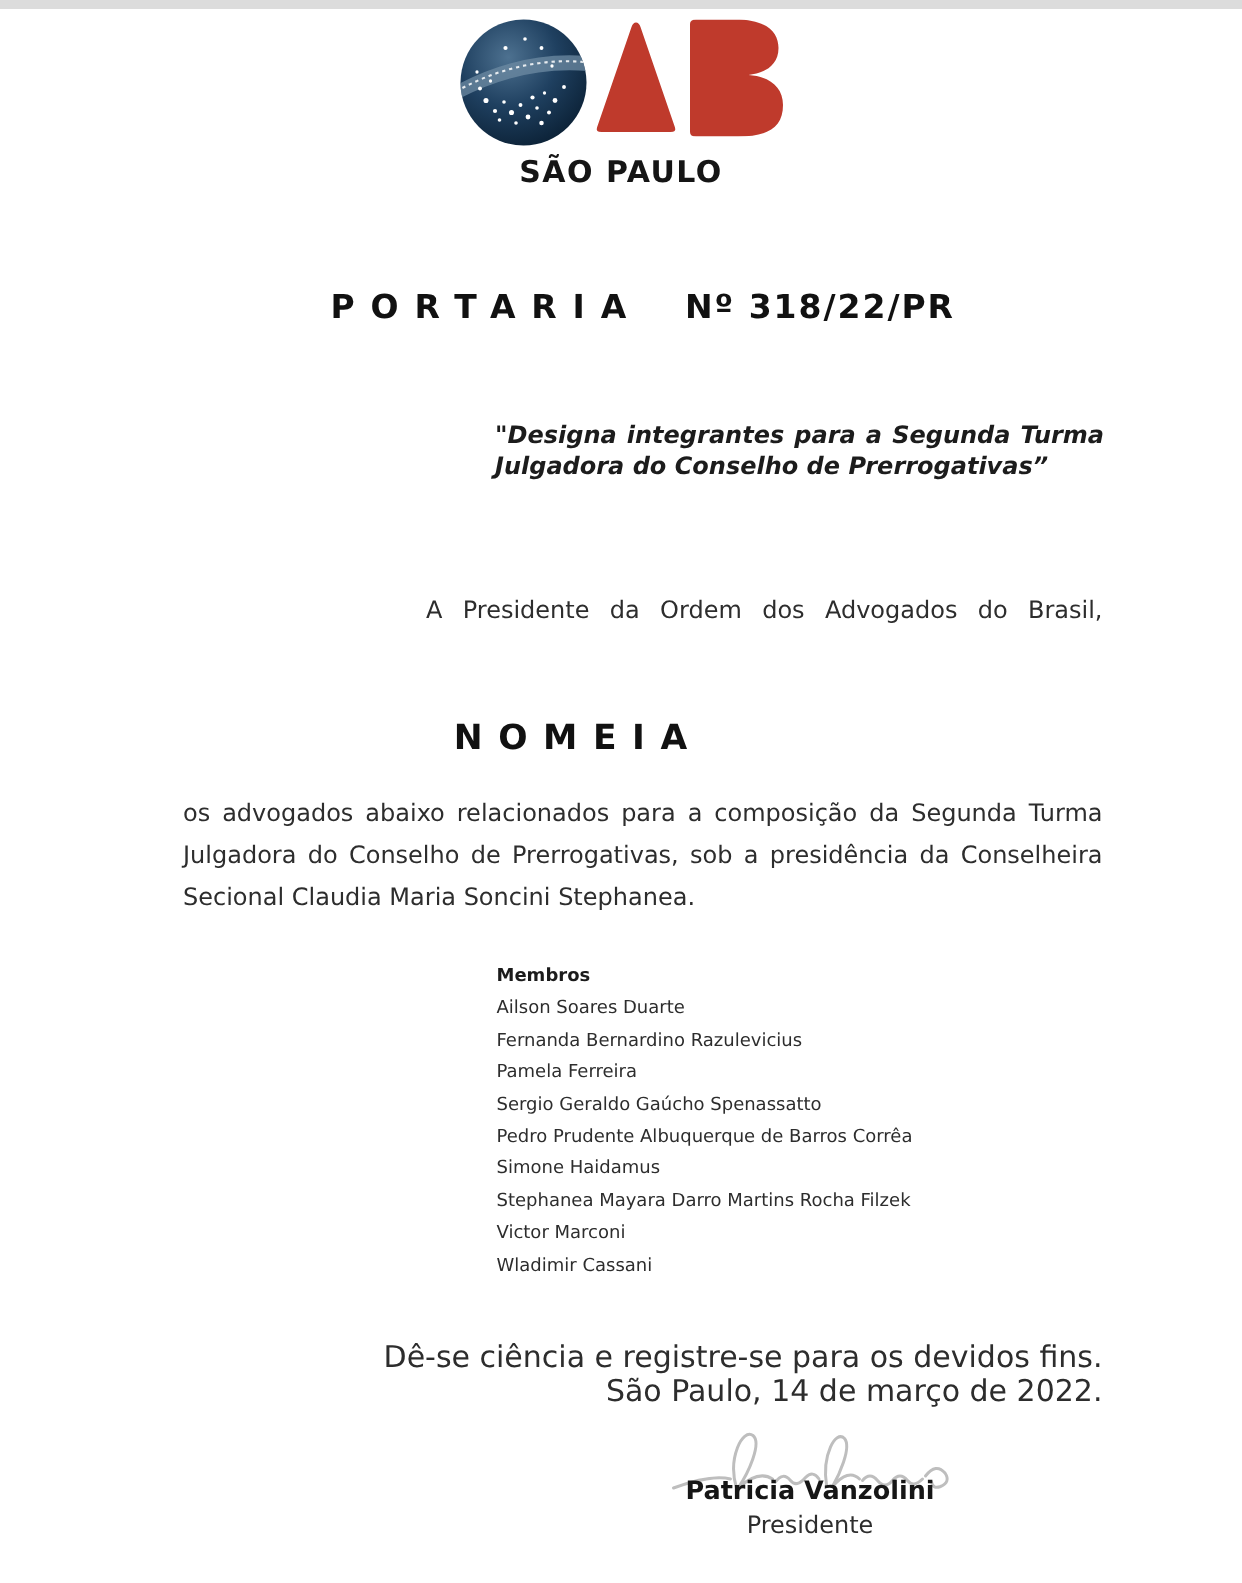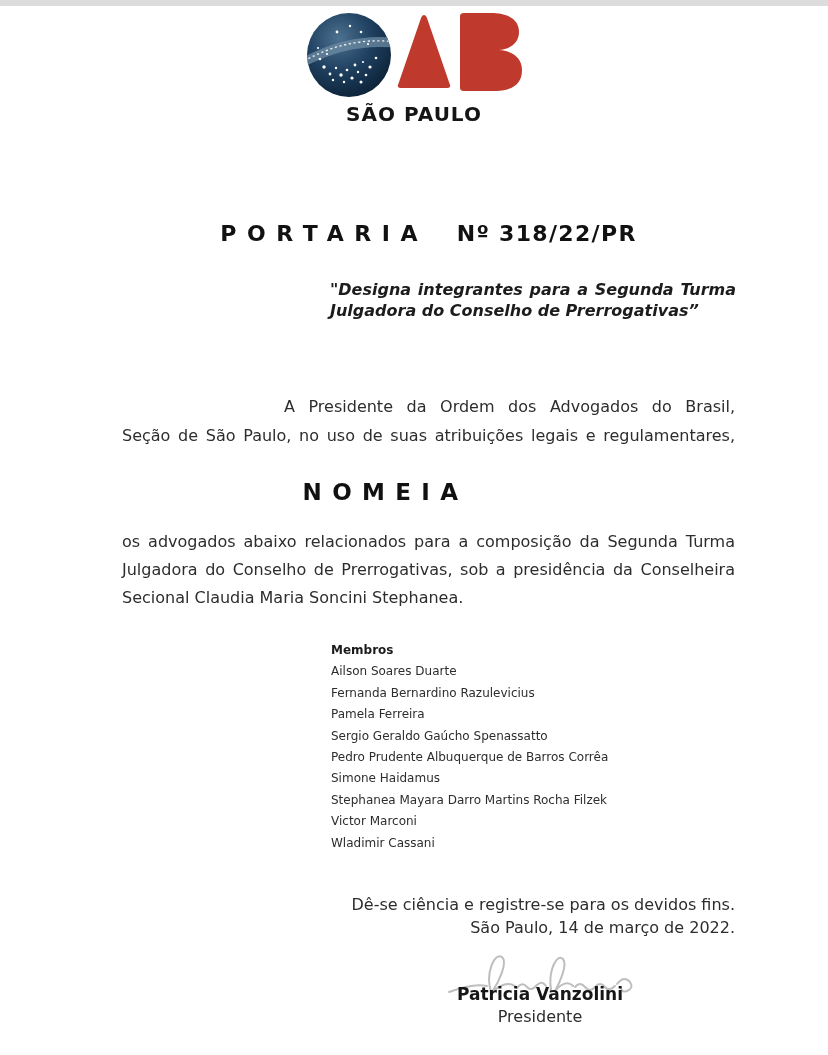--- a/index.html
+++ b/index.html
@@ -15,21 +15,21 @@
   .logo-row { display:flex; justify-content:center; align-items:flex-end; gap:5px; height:88px; }
   .logo-row svg { display:block; }
   .globe { margin-bottom:0; }
   .tri-a { margin-bottom:9px; }
   .let-b { margin-bottom:7px; }
   .logo-region { margin-top:4px; font-weight:bold; font-size:20px; letter-spacing:1px; color:#151515; }
   .logo-office { margin-top:15px; font-weight:bold; font-size:14.5px; letter-spacing:0.6px; color:#0e0e0e; }
 
   
   .title { position:absolute; top:193px; left:122px; width:613px; text-align:center;
-           font-weight:bold; font-size:22px; color:#111; white-space:nowrap;margin-top:28px; }
+           font-weight:bold; font-size:22px; color:#111; white-space:nowrap; }
   .title-word { letter-spacing:0.48em; }
   .title-num  { letter-spacing:0.06em; margin-left:1.3em; }
 
   
   .epigraph { position:absolute; top:279px; left:330px; width:406px;
               font-weight:bold; font-style:italic; font-size:16px; line-height:21px; color:#1c1c1c; }
 
   .jline { text-align:justify; text-align-last:justify; }
   .lline { text-align:right; text-align-last:left; }
 
@@ -39,21 +39,21 @@
   .action { position:absolute; top:479px; left:122px; width:527px; text-align:center;
             font-weight:bold; font-size:23px; letter-spacing:0.45em; color:#111; }
   .para2 { position:absolute; top:528px; left:122px; width:613px; font-size:16px; line-height:28px; }
 
   
   .members { position:absolute; top:640px; left:331px; font-size:12px; line-height:21.4px; }
   .members-heading { font-weight:bold; color:#1b1b1b; }
 
   
   .closing { position:absolute; top:893px; left:122px; width:613px;
-             font-size:16px; line-height:23px; text-align:right; }
+             font-size:20px; line-height:23px; text-align:right; }
 
   
   .signature { position:absolute; top:948px; left:380px; width:320px; text-align:center; }
   .scrawl { display:block; margin:0 auto -16px auto; }
   .sig-name { font-weight:bold; font-size:17px; color:#161616; position:relative; }
   .sig-role { font-size:16px; margin-top:3px; }
 </style>
 </head>
 <body>
 
@@ -126,21 +126,20 @@
     <span class="title-word">PORTARIA</span><span class="title-num">Nº 318/22/PR</span>
   </div>
 
   <div class="epigraph">
     <div class="jline">"Designa integrantes para a Segunda Turma</div>
     <div class="lline">Julgadora do Conselho de Prerrogativas”</div>
   </div>
 
   <div class="para1">
     <div class="jline first">A Presidente da Ordem dos Advogados do Brasil,</div>
-    <div class="jline">Seção de São Paulo, no uso de suas atribuições legais e regulamentares,</div>
   </div>
 
   <div class="action">NOMEIA</div>
 
   <div class="para2">
     <div class="jline">os advogados abaixo relacionados para a composição da Segunda Turma</div>
     <div class="jline">Julgadora do Conselho de Prerrogativas, sob a presidência da Conselheira</div>
     <div class="lline">Secional Claudia Maria Soncini Stephanea.</div>
   </div>
 

